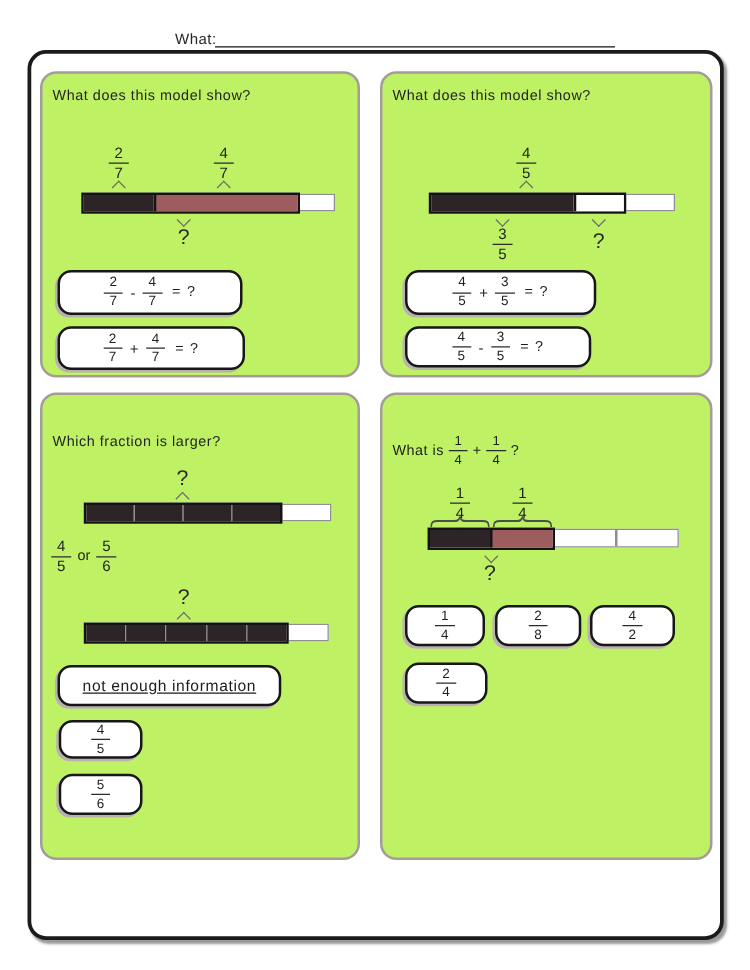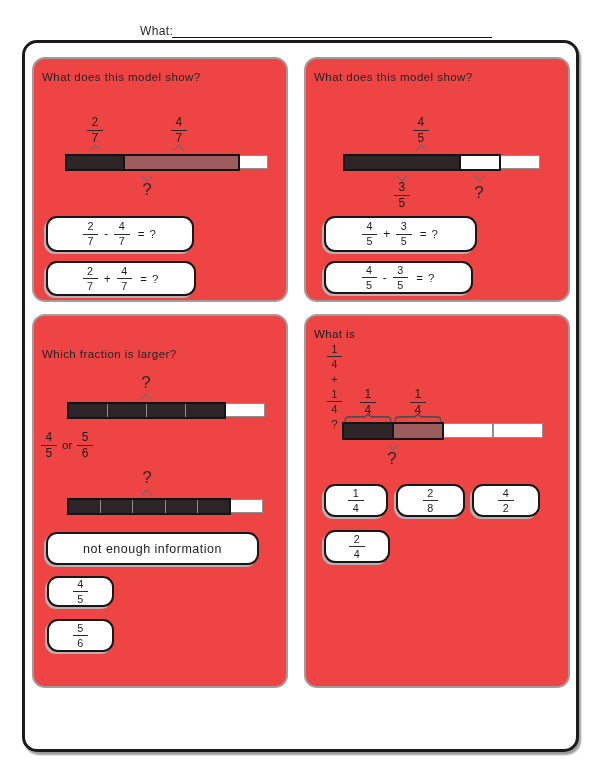--- a/index.html
+++ b/index.html
@@ -11,21 +11,21 @@
   
   .name-label{position:absolute;left:140px;top:24px;font-size:12px;letter-spacing:.4px;color:#262626;}
   .name-line{position:absolute;left:172px;top:22px;width:320px;height:15px;border-bottom:1.8px solid #161616;}
 
   
   .sheet{position:absolute;left:22px;top:40px;width:557px;height:712px;box-sizing:border-box;
          border:3.2px solid #1b1b1b;border-radius:15px;background:#fff;
          box-shadow:2px 3px 2px rgba(0,0,0,.40);}
 
   
-  .panel{position:absolute;box-sizing:border-box;border:2px solid #a59b9b;border-radius:13px;background:#ef4444;}
+  .panel{position:absolute;box-sizing:border-box;border:2px solid #a59b9b;border-radius:13px;background:#bef264;}
   .q-title{position:absolute;font-size:11.5px;letter-spacing:.45px;color:#242424;white-space:nowrap;}
 
   
   .tapebar{position:absolute;}
   .bar-outer{position:absolute;left:0;top:0;right:0;bottom:0;background:#fff;
              border:1.5px solid #8f8f8f;box-sizing:border-box;}
   .bar-div{position:absolute;top:1px;bottom:1px;width:1.5px;background:#8f8f8f;}
   .bar-sub{position:absolute;left:-1px;top:-1.5px;bottom:-1.5px;box-sizing:border-box;
            border:2.2px solid #141414;display:flex;background:#fff;}
   .seg{height:100%;}
@@ -221,39 +221,39 @@
       <div class="bar-outer"></div>
       <div class="bar-sub cells" style="width:164px;">
         <div class="cell"></div>
         <div class="cell"></div>
         <div class="cell"></div>
         <div class="cell"></div>
         <div class="cell"></div>
       </div>
     </div>
 
-    <div class="ansbox" style="left:12px;top:216px;width:213px;height:33px;">
+    <div class="ansbox" style="left:12px;top:216px;width:179px;height:33px;text-decoration:underline;">
       <span class="txt">not enough information</span>
     </div>
     <div class="ansbox" style="left:13px;top:260px;width:67px;height:31px;">
       <span class="frac sm">
           <span class="num">4</span>
           <span class="den">5</span>
         </span>
     </div>
     <div class="ansbox" style="left:13px;top:303px;width:67px;height:33px;">
       <span class="frac sm">
           <span class="num">5</span>
           <span class="den">6</span>
         </span>
     </div>
   </section>
 
   <section class="panel" style="left:304px;top:314px;width:266px;height:374px;">
-    <div class="title-row" style="left:8px;top:12px;flex-direction:column;">
+    <div class="title-row" style="left:8px;top:32px;">
       <span>What is</span>
       <span class="frac">
           <span class="num">1</span>
           <span class="den">4</span>
         </span>
       <span>+</span>
       <span class="frac">
           <span class="num">1</span>
           <span class="den">4</span>
         </span>

